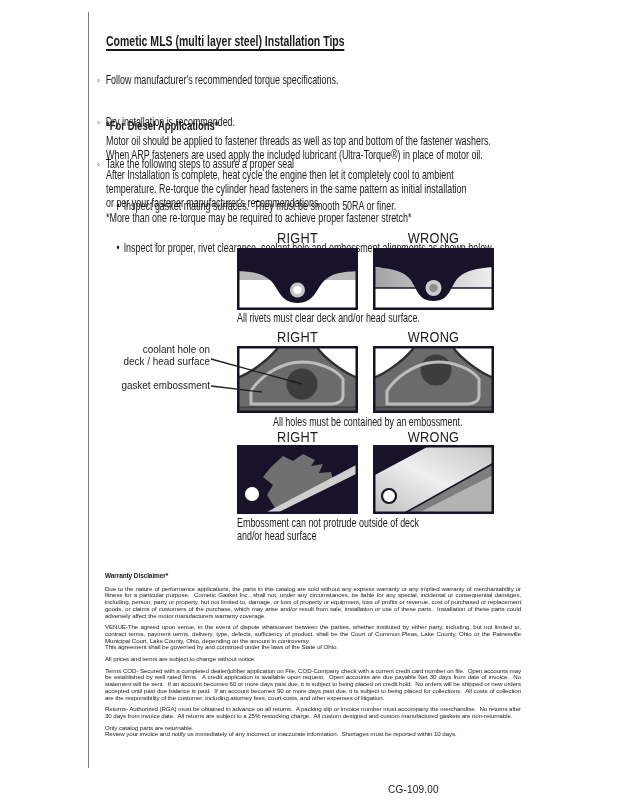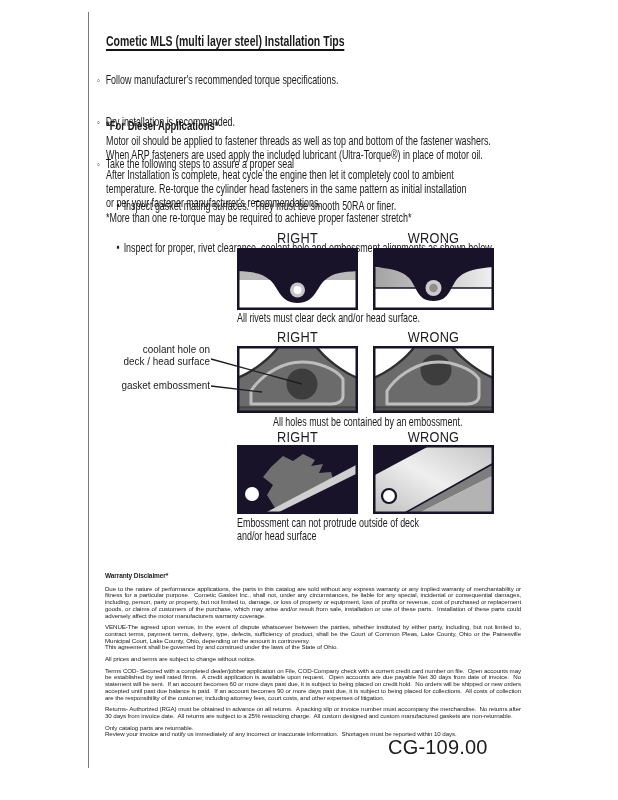--- a/index.html
+++ b/index.html
@@ -39,21 +39,21 @@
     position:absolute;width:110px;text-align:right;font-size:11px;line-height:11.5px;
     transform:scaleX(0.9);transform-origin:100% 0;white-space:pre-line;
   }
   .left-rule{left:88px;top:12px;width:1px;height:756px;background:#7a7a7a;}
   .disclaimer{
     left:105px;top:573px;width:416px;font-size:6.2px;line-height:6.7px;
     letter-spacing:-0.1px;text-align:justify;color:#222;
   }
   .disclaimer h3{margin:0 0 6px 0;font-size:6.5px;}
   .disclaimer p{margin:0 0 5px 0;white-space:pre-wrap;}
-  .footer-code{left:388px;top:736px;font-size:20px;letter-spacing:0.2px;}
+  .footer-code{left:388px;top:784px;font-size:10px;letter-spacing:0.2px;}
   svg{display:block;}
 </style>
 </head>
 <body>
 
 <div class="abs left-rule"></div>
 
 <h1 class="tx page-title">Cometic MLS (multi layer steel) Installation Tips</h1>
 
 <div class="tx bullets">

